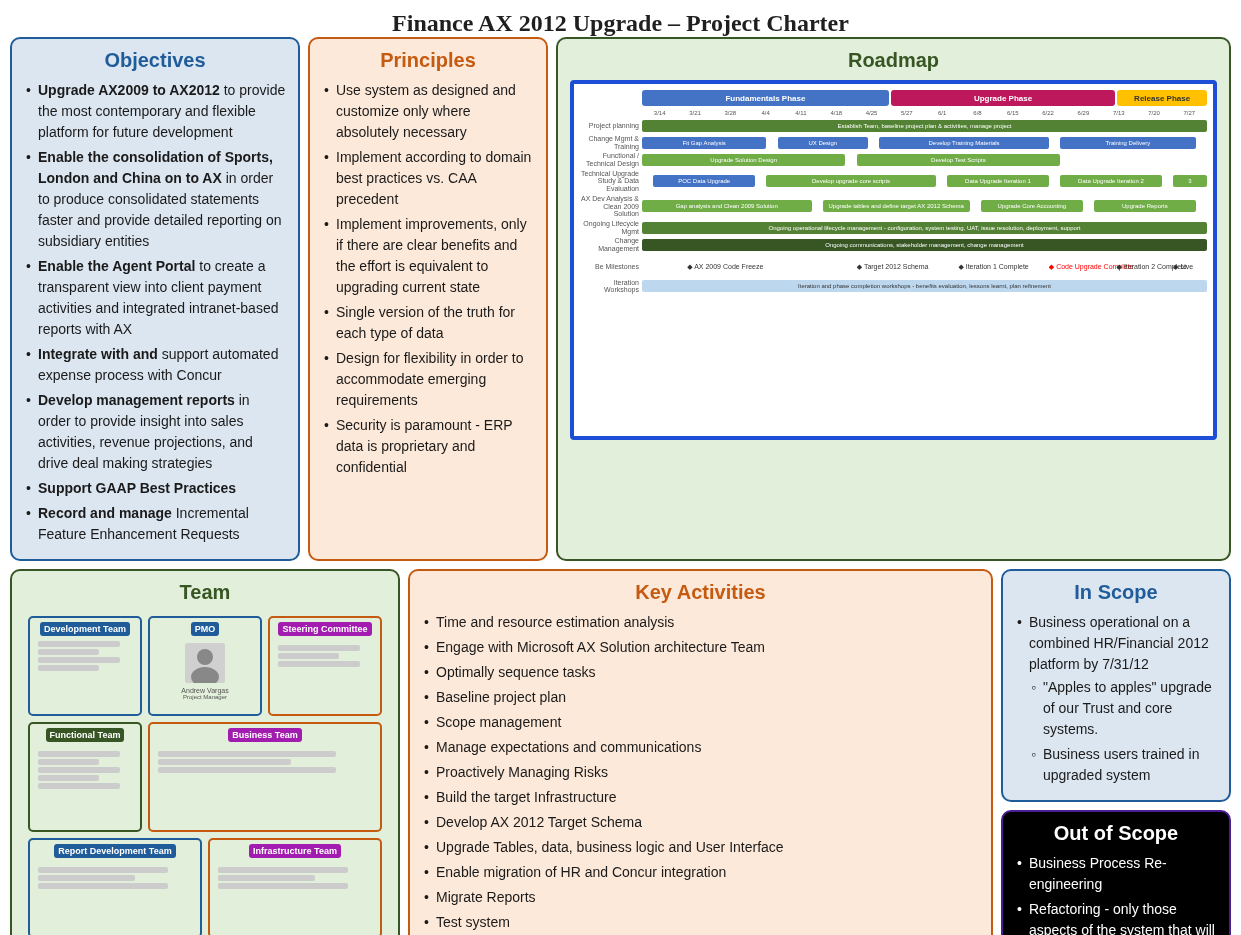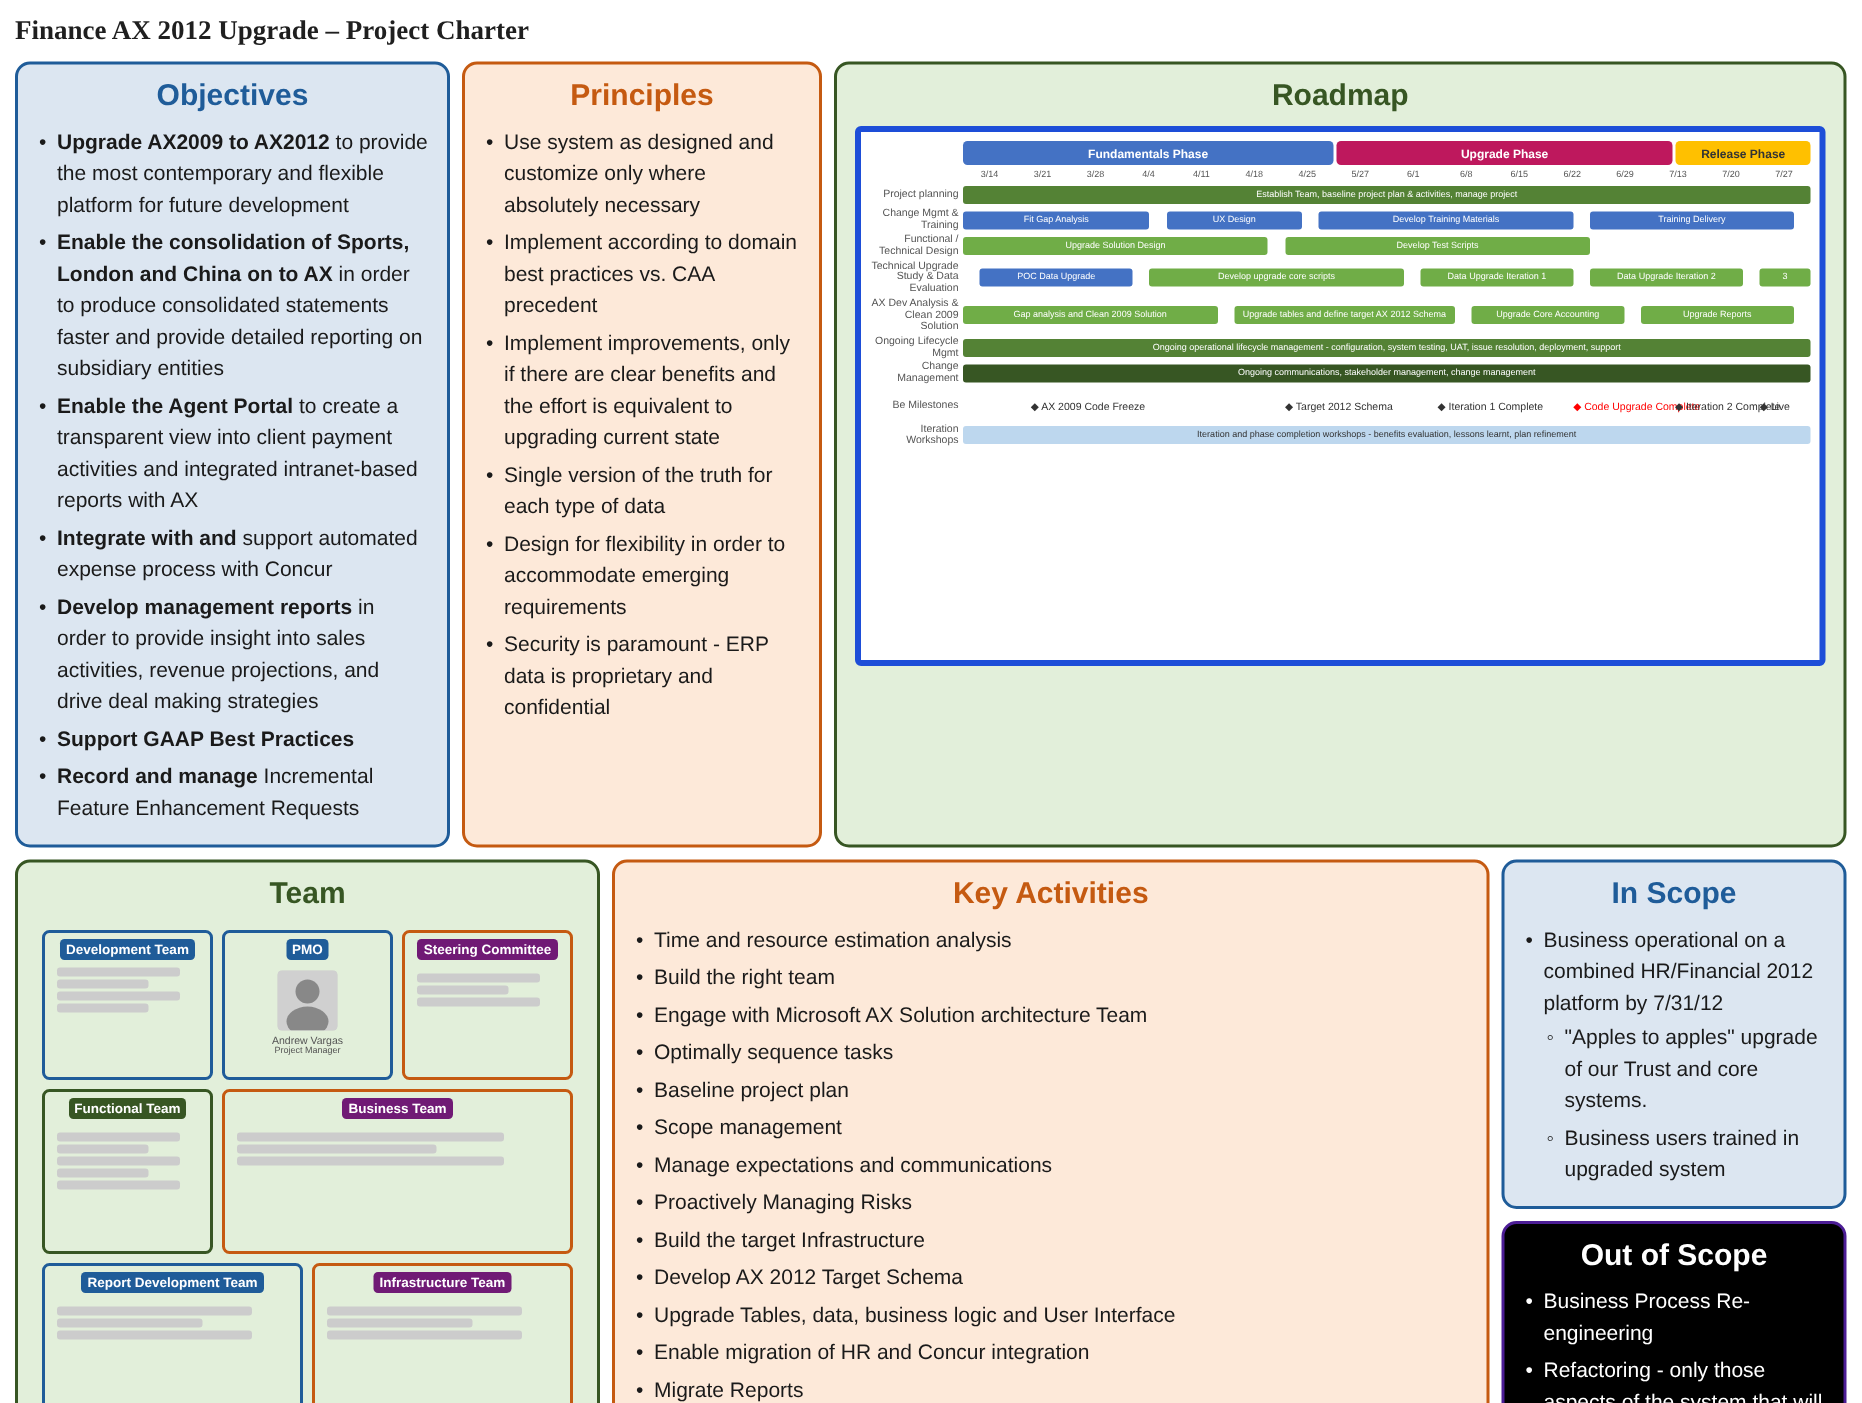--- a/index.html
+++ b/index.html
@@ -4,25 +4,24 @@
   <style>
     * { box-sizing: border-box; margin: 0; padding: 0; }
     body {
       font-family: Arial, sans-serif;
       background: #fff;
       width: 1241px;
       min-height: 935px;
       padding: 10px;
     }
     .page-title {
-      text-align: left;
-      font-size: 18px;
+      text-align: center;
+      font-size: 24px;
       font-weight: bold;
       color: #1f1f1f;
-      margin-bottom: 10px;
       font-family: 'Times New Roman', serif;
     }
     .top-row {
       display: flex;
       gap: 8px;
       margin-bottom: 8px;
     }
     .bottom-row {
       display: flex;
       gap: 8px;
@@ -165,21 +164,21 @@
       border-radius: 3px;
       color: #fff;
     }
     .team-card-blue {
       border-color: #1f5c99;
     }
     .team-card-blue .team-card-title { background: #1f5c99; }
     .team-card-orange {
       border-color: #c55a11;
     }
-    .team-card-orange .team-card-title { background: #701a75; }
+    .team-card-orange .team-card-title { background: #a21caf; }
     .team-card-green {
       border-color: #375623;
     }
     .team-card-green .team-card-title { background: #375623; }
     .avatar-placeholder {
       width: 40px;
       height: 40px;
       background: #ccc;
       border-radius: 3px;
       margin: 4px auto;
@@ -428,21 +427,20 @@
         </div>
       </div>
     </div>
   </div>
 
   <div class="section-box activities-box">
     <div class="section-title">Key Activities</div>
     <div class="content-text">
       <ul>
         <li>Time and resource estimation analysis</li>
-        <li>Build the right team</li>
         <li>Engage with Microsoft AX Solution architecture Team</li>
         <li>Optimally sequence tasks</li>
         <li>Baseline project plan</li>
         <li>Scope management</li>
         <li>Manage expectations and communications</li>
         <li>Proactively Managing Risks</li>
         <li>Build the target Infrastructure</li>
         <li>Develop AX 2012 Target Schema</li>
         <li>Upgrade Tables, data, business logic and User Interface</li>
         <li>Enable migration of HR and Concur integration</li>

